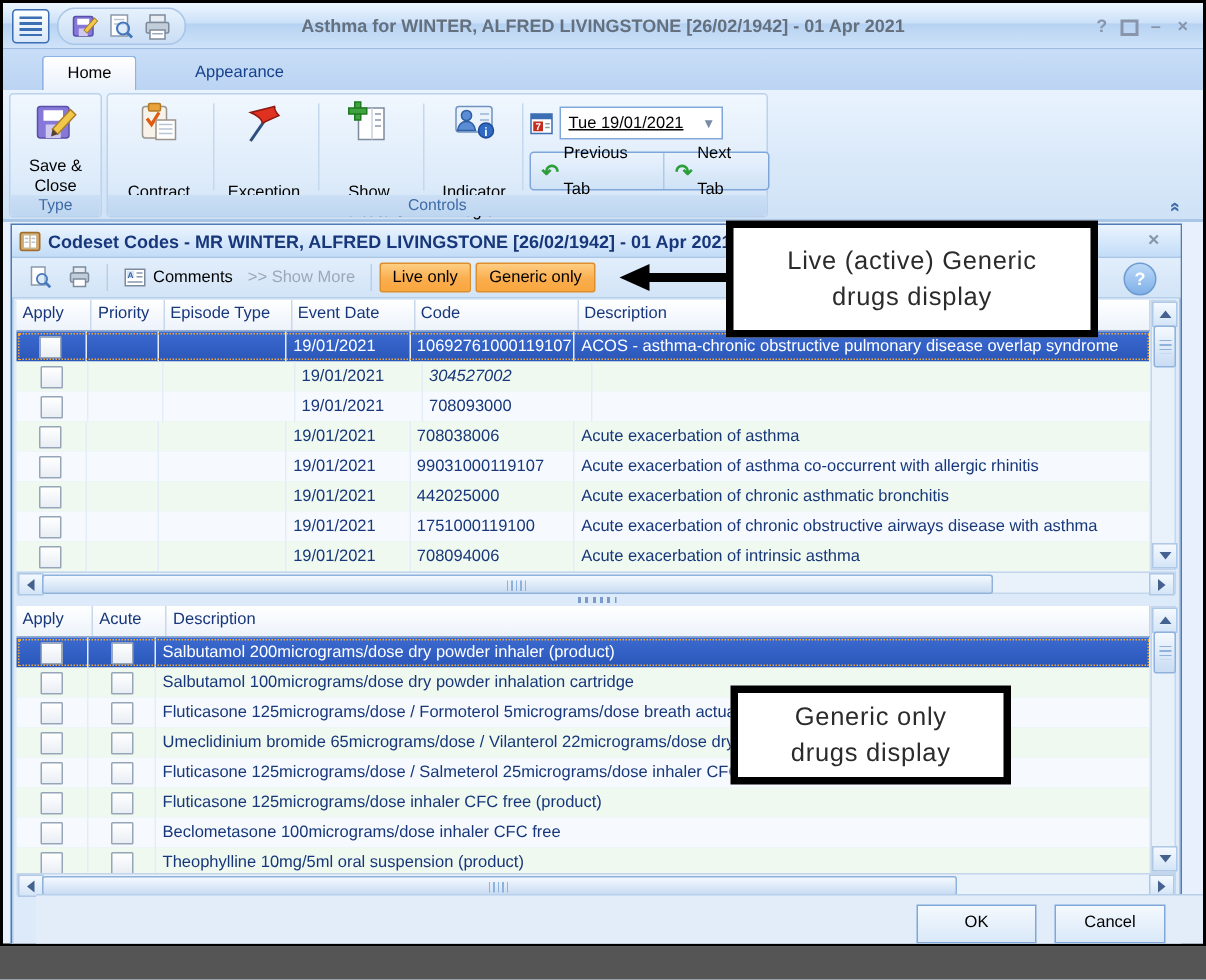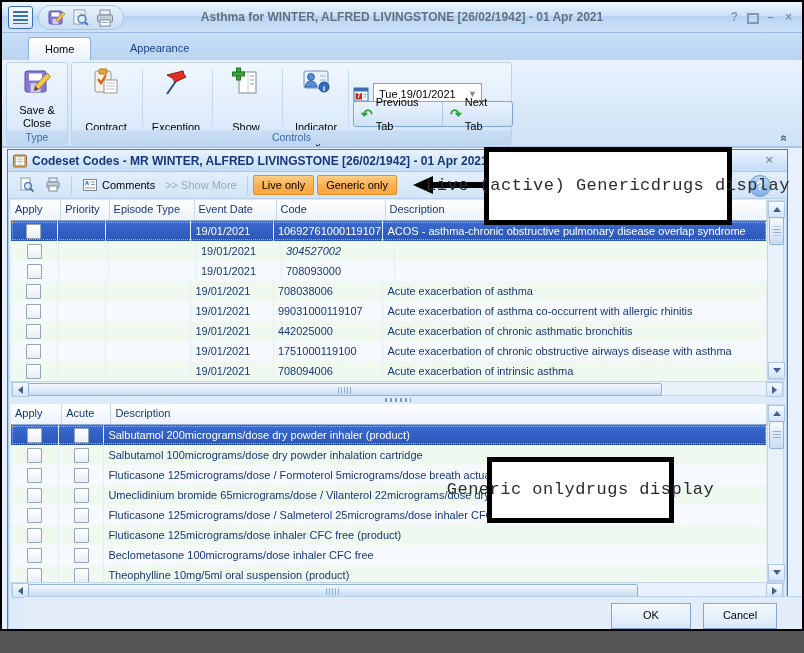--- a/index.html
+++ b/index.html
@@ -98,22 +98,22 @@
     background:repeating-linear-gradient(#8FB2DC 0 1px,transparent 1px 3px);}
   .splitter-dots{position:absolute;left:50%;transform:translateX(-50%);top:2px;width:26px;height:4px;
     background:repeating-linear-gradient(90deg,#7A9BC8 0 2px,transparent 2px 5px);}
 
   
   .btnbar{left:16px;bottom:0;width:100%;height:36px;background:#E3EDFA;border-top:1px solid #B7CFE9;}
   .dlg-btn{position:absolute;top:6px;height:24px;background:linear-gradient(#F4F9FE,#D9E8F8);
     border:1px solid #7FA8D8;font-size:11px;color:#000;text-align:center;line-height:22px;}
 
   
-  .callout{background:#fff;border:5px solid #000;z-index:50;display:flex;
-    align-items:center;justify-content:center;font-family:Liberation Mono, monospace;}
+  .callout{background:#fff;border:5px solid #000;z-index:50;display:flex;flex-direction:column;
+    align-items:center;justify-content:center;}
   .callout .line{font-size:17px;color:#2B2B2B;letter-spacing:.5px;line-height:24px;white-space:nowrap;}
   .arrow-line{left:430px;top:180px;width:53px;height:6px;background:#000;z-index:50;}
   .arrow-head{left:411px;top:174px;width:0;height:0;border-top:9px solid transparent;
     border-bottom:9px solid transparent;border-right:20px solid #000;z-index:50;}
 
   .icon16{width:16px;height:16px;display:inline-block;}
   .icon20{width:20px;height:20px;display:inline-block;}
   .icon32{width:32px;height:32px;display:inline-block;}
 </style>
 </head>
@@ -233,21 +233,21 @@
               <line x1="20" y1="10" x2="26" y2="10" stroke="#9AB4D4"></line>
               <line x1="20" y1="14" x2="26" y2="14" stroke="#9AB4D4"></line>
               <circle cx="24" cy="21" r="5" fill="#2F6BC4" stroke="#1D4A92"></circle>
               <text x="24" y="24.5" font-size="8" fill="#fff" text-anchor="middle" font-family="Liberation Sans,sans-serif" font-weight="bold">i</text>
             </svg>
         </span>
         <div class="lbl">Indicator Logic</div>
       </div>
       <div class="rsep" style="left:276px;"></div>
 
-      <div class="datefield" style="left:281px;top:20px;">
+      <div class="datefield" style="left:281px;top:8px;text-decoration:underline;">
         <span class="icon16" style="margin-right:4px;">
           <svg width="16" height="16" viewBox="0 0 16 16">
               <rect x="1" y="2" width="14" height="13" fill="#fff" stroke="#3C6EB4"></rect>
               <rect x="1" y="2" width="14" height="3.5" fill="#3C6EB4"></rect>
               <rect x="2.5" y="7" width="6.5" height="6.5" fill="#C22D20"></rect>
               <text x="5.8" y="12.4" font-size="6.5" fill="#fff" text-anchor="middle" font-family="Liberation Sans,sans-serif" font-weight="bold">7</text>
               <line x1="10.5" y1="8.5" x2="13.5" y2="8.5" stroke="#8A99AC"></line>
               <line x1="10.5" y1="11" x2="13.5" y2="11" stroke="#8A99AC"></line>
             </svg>
         </span>

